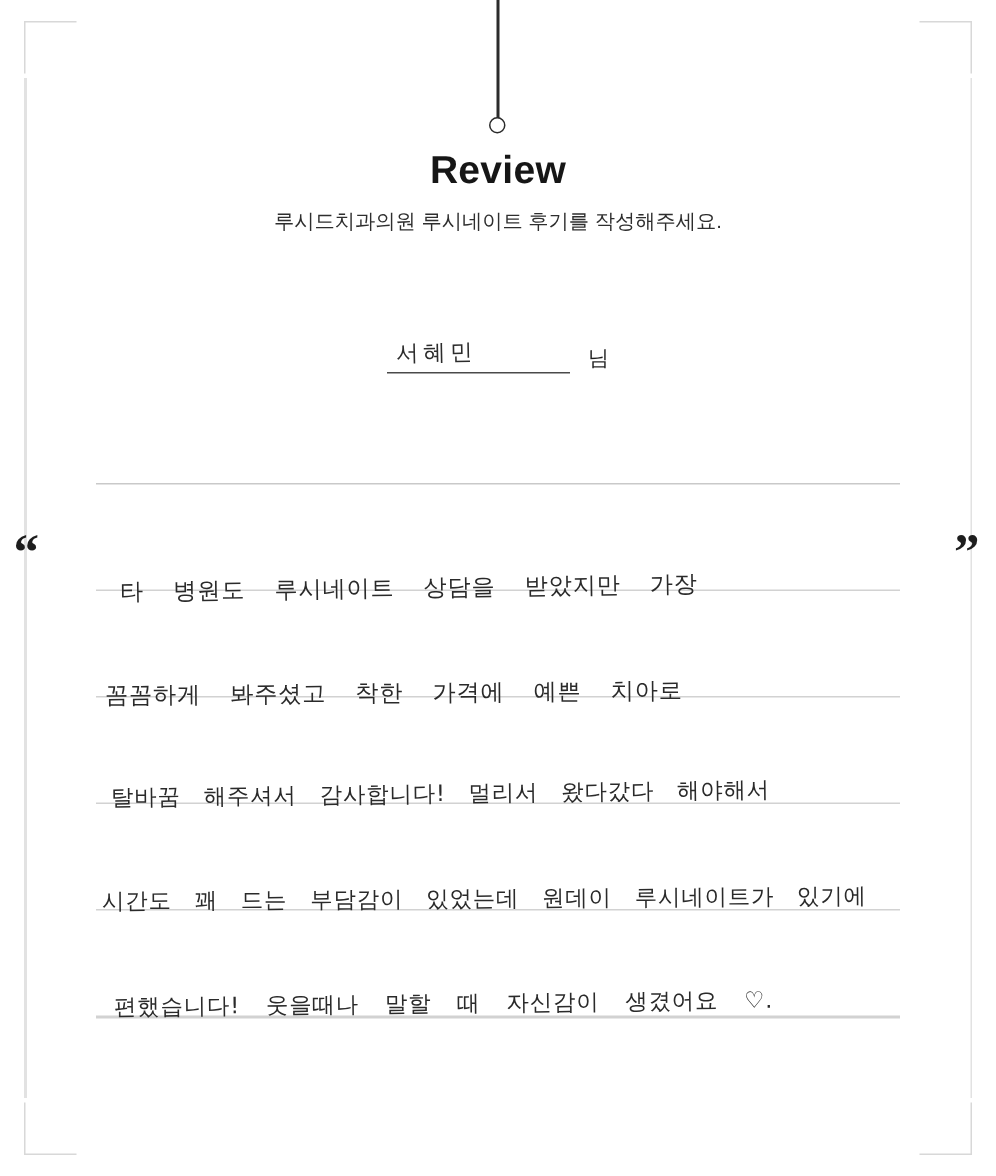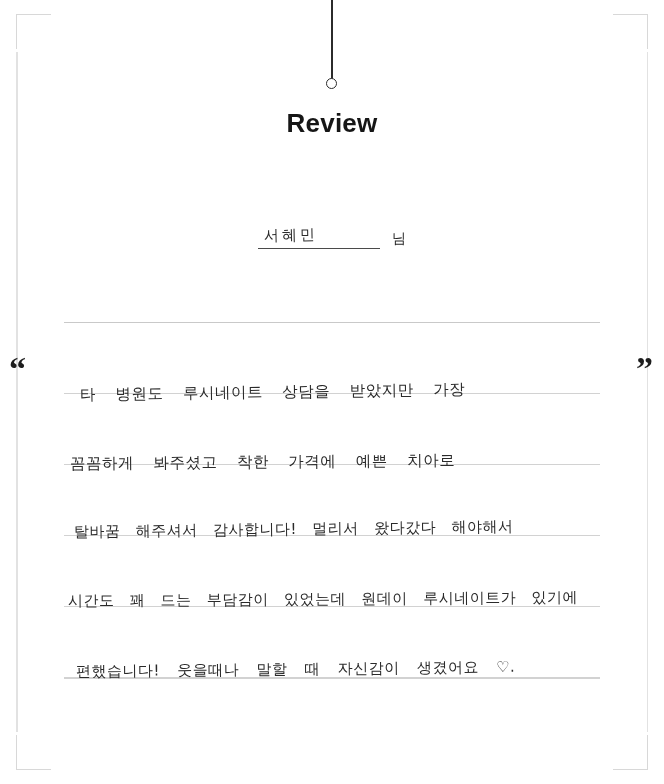--- a/index.html
+++ b/index.html
@@ -66,21 +66,21 @@
     height: 9px;
     border: 1.5px solid #2b2b2b;
     border-radius: 50%;
     background: #ffffff;
   }
 
   
   .header {
     position: absolute;
     left: 0;
-    top: 108px;
+    top: 98px;
     width: 664px;
     text-align: center;
   }
   .title {
     font-size: 26px;
     font-weight: 700;
     letter-spacing: 0.2px;
     color: #161616;
     margin: 0;
     line-height: 30px;
@@ -197,20 +197,21 @@
   <div class="corner bl"></div>
   <div class="corner br"></div>
   <div class="side-rule left"></div>
   <div class="side-rule right"></div>
 
   <div class="drop-line"></div>
   <div class="drop-dot"></div>
 
   <div class="header">
     <h1 class="title">Review</h1>
+    <p class="subtitle">루시드치과의원 루시네이트 후기를 작성해주세요.</p>
   </div>
 
   <div class="name-row">
     <div class="name-field">
       <span class="name-hand">서혜민</span>
     </div>
     <span class="name-suffix">님</span>
   </div>
 
   <span class="quote open">“</span>

